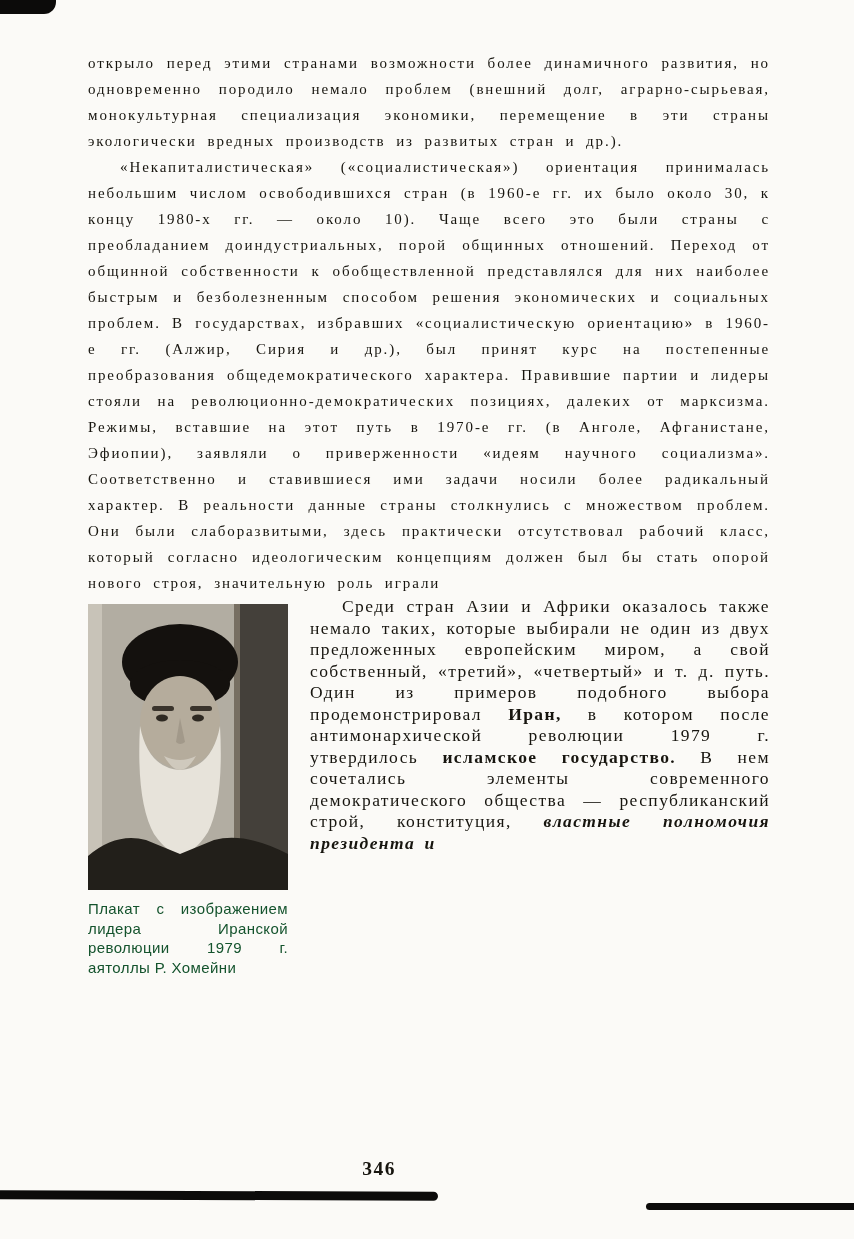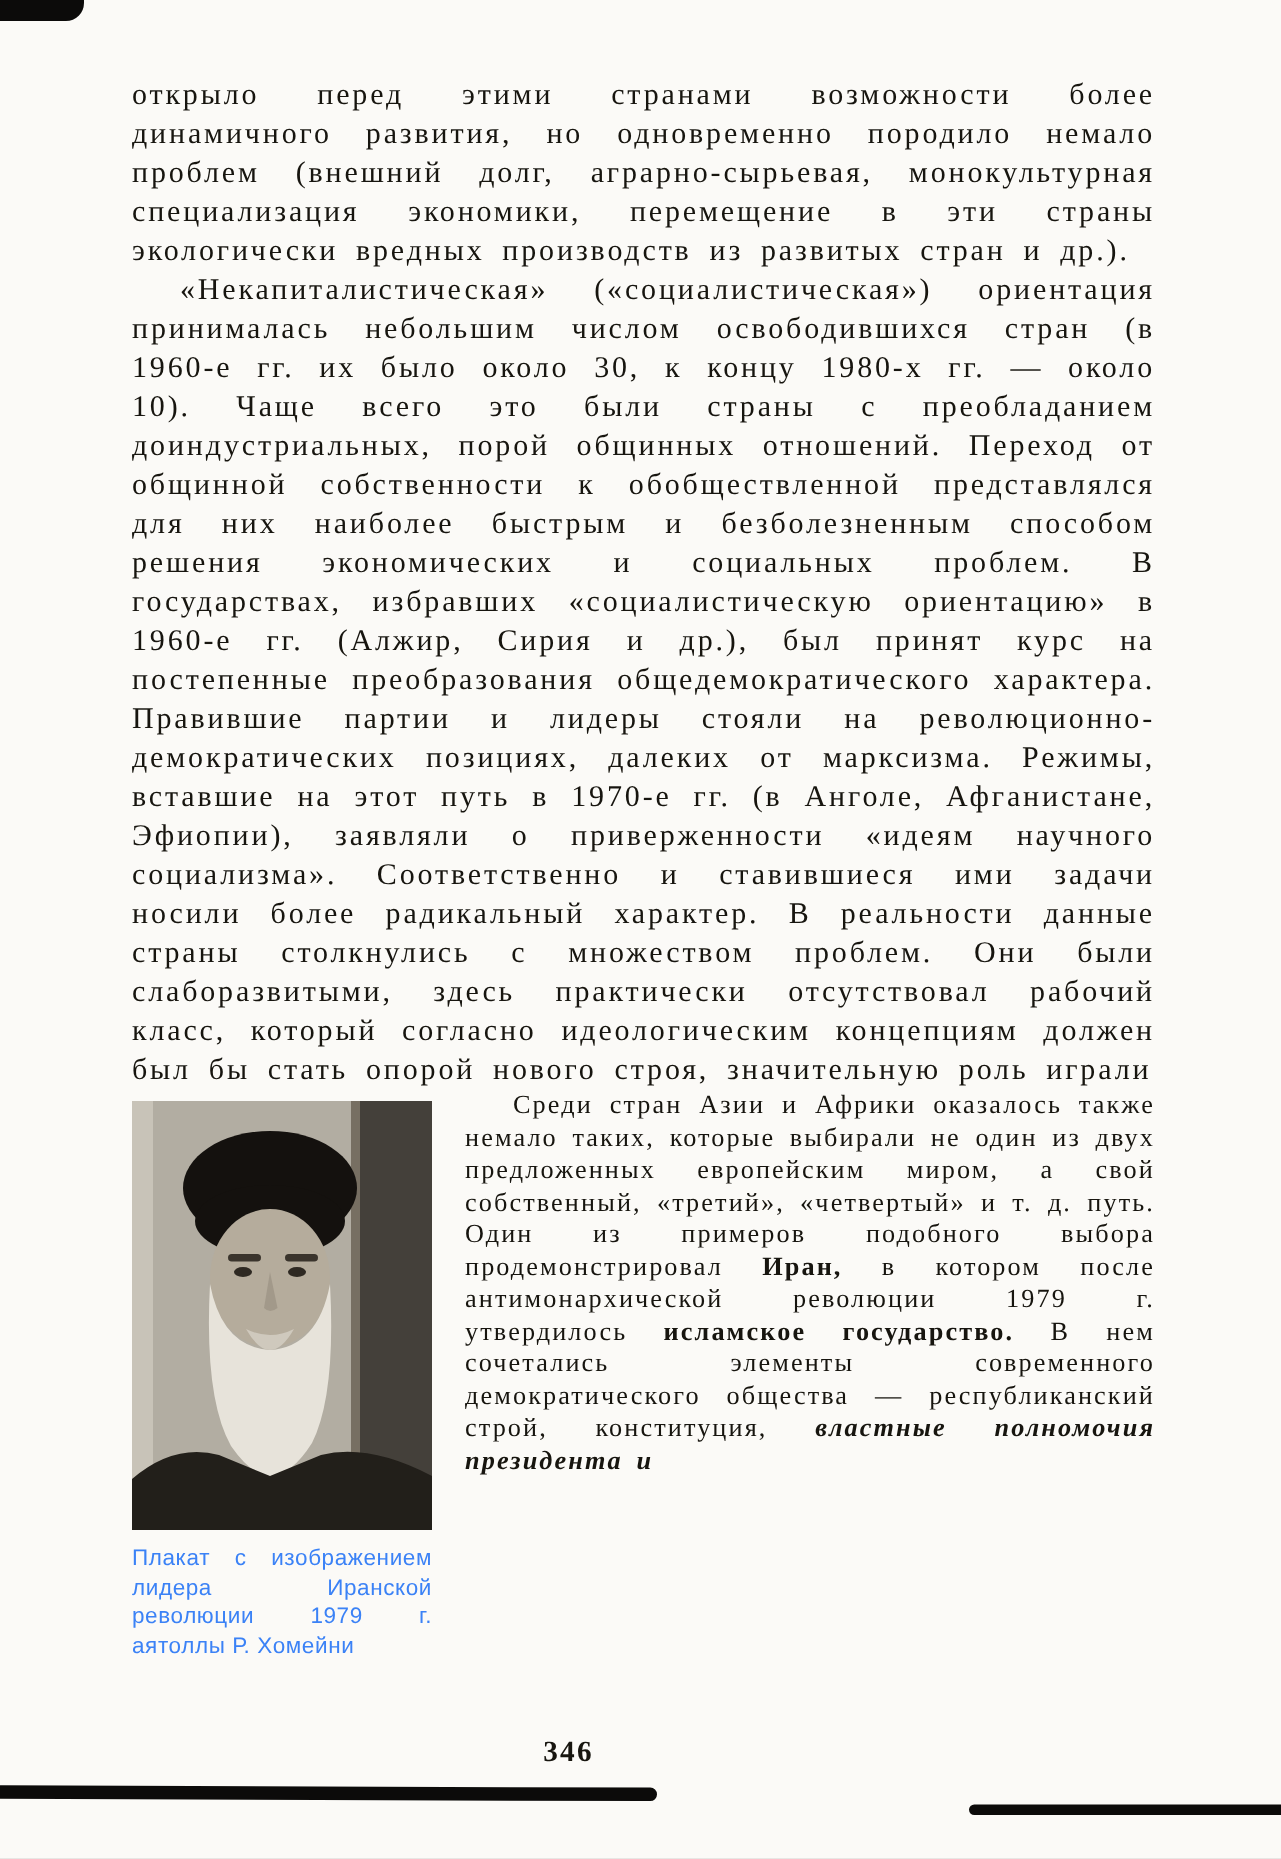--- a/index.html
+++ b/index.html
@@ -14,21 +14,21 @@
     font-family: "Liberation Serif", serif;
     color: #17150f;
   }
   .text-area {
     position: absolute;
     left: 88px;
     top: 50px;
     width: 682px;
   }
   p.body {
-    font-size: 20px;
+    font-size: 15px;
     line-height: 26px;
     text-align: justify;
     letter-spacing: 1.9px;
     word-spacing: 5px;
     hyphens: auto;
     -webkit-hyphens: auto;
   }
   p.indent { text-indent: 32px; }
   p.tight {
     font-size: 17.5px;
@@ -48,21 +48,21 @@
     width: 200px;
     height: 286px;
   }
   figcaption.caption {
     margin-top: 9px;
     font-family: "Liberation Sans", sans-serif;
     font-size: 15px;
     line-height: 19.5px;
     letter-spacing: 0.4px;
     text-align: justify;
-    color: #3b82f6;
+    color: #14532d;
   }
   .page-number {
     position: absolute;
     left: 0;
     top: 1158px;
     width: 758px;
     text-align: center;
     font-size: 19.5px;
     font-weight: bold;
     letter-spacing: 1.5px;

